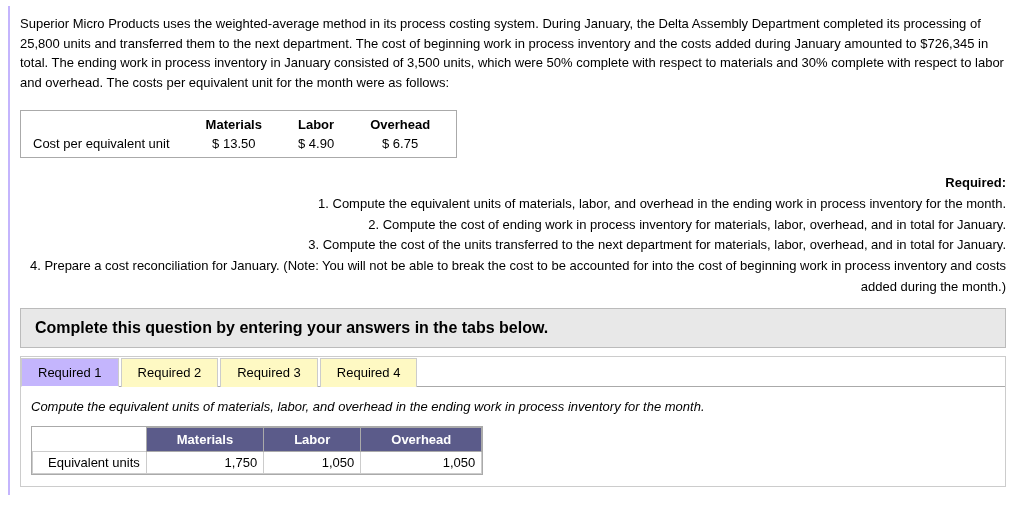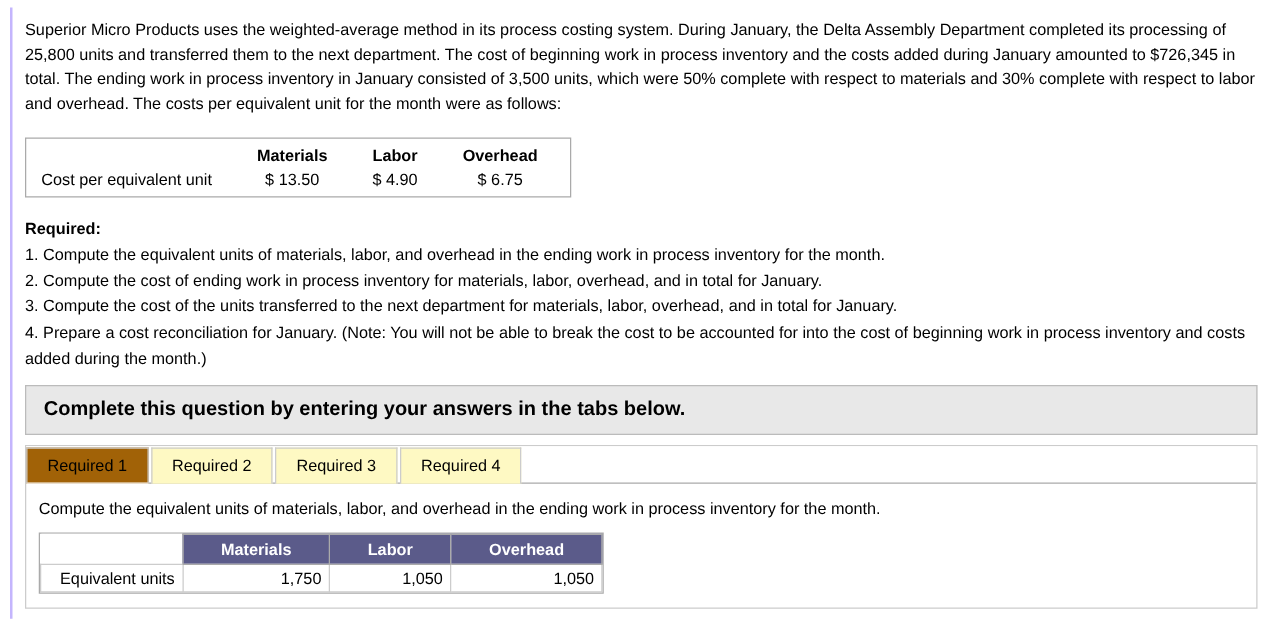--- a/index.html
+++ b/index.html
@@ -41,20 +41,21 @@
     }
 
     .cost-table-inner td.label-cell {
       text-align: center;
       padding-left: 4px;
     }
 
     .required-text {
       margin-bottom: 6px;
       line-height: 1.6;
+      text-align: right;
     }
 
     .required-text .bold {
       font-weight: bold;
     }
 
     .instruction-box {
       background: #e8e8e8;
       border: 1px solid #bbb;
       padding: 10px 14px;
@@ -80,34 +81,35 @@
       border-bottom: none;
       cursor: pointer;
       font-size: 13px;
       background: #fef9c3;
       margin-right: 2px;
       position: relative;
       top: 1px;
     }
 
     .tab.active {
-      background: #a16207;
+      background: #c4b5fd;
       border-bottom: 1px solid #fff;
       font-weight: normal;
       z-index: 1;
     }
 
     .tab-content {
       padding: 8px 10px;
     }
 
     .tab-description {
       font-size: 13px;
       margin-bottom: 8px;
       padding: 4px 0;
+      font-style: italic;
     }
 
     .answer-table {
       border-collapse: collapse;
       font-size: 13px;
     }
 
     .answer-table th {
       background: #5b5b8a;
       color: #fff;

